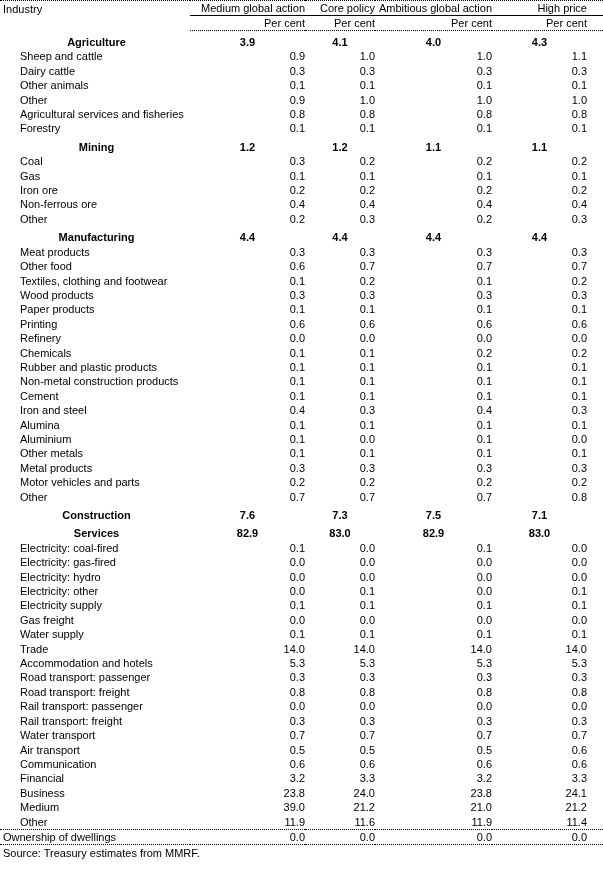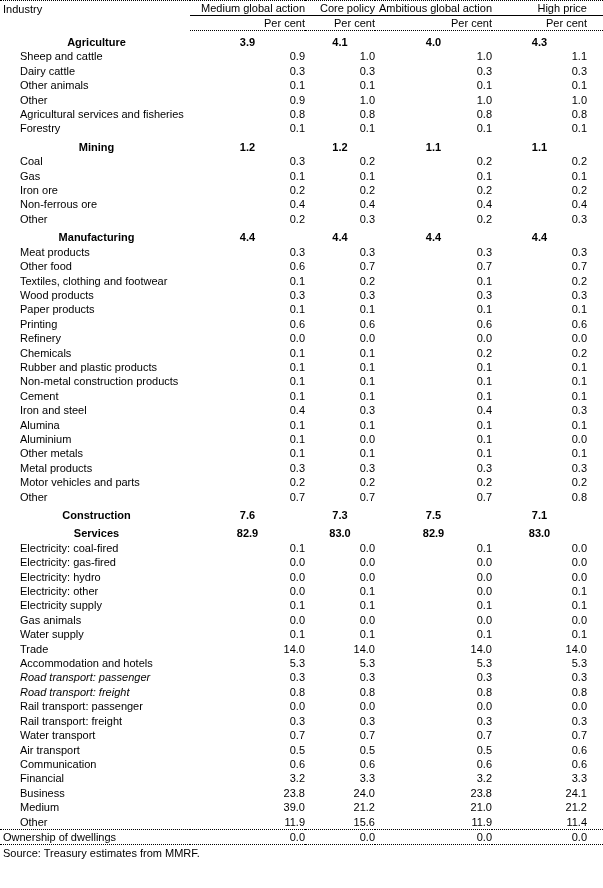--- a/index.html
+++ b/index.html
@@ -25,21 +25,21 @@
     vertical-align:bottom;
   }
   .lbl { text-align:left; padding-left:3px; }
   .num { text-align:right; }
   td.c4, th.c4 { padding-right:16px; }
   thead th { line-height:14px;margin-left:46px; }
   thead th.hb { border-bottom:1px solid #000;text-align:right; }
   thead th.ub { border-bottom:1px dotted #000; }
   tr.section td { font-weight:bold; padding-top:4px;text-align:center; }
   tr.item td.lbl { padding-left:20px; }
-  tr.item-italic td.lbl { padding-left:20px; font-style:italic; }
+  tr.item-italic td.lbl { padding-left:20px; }
   tr.flush td {
     border-top:1px dotted #000;
     border-bottom:1px dotted #000;
     margin-left:20px;
   }
   .source {
     padding:2px 0 2px 3px;
     line-height:13px;
   }
 </style>
@@ -339,21 +339,21 @@
           <td class="num c4">0.1</td>
         </tr>
         <tr class="item">
           <td class="lbl">Electricity supply</td>
           <td class="num c1">0.1</td>
           <td class="num c2">0.1</td>
           <td class="num c3">0.1</td>
           <td class="num c4">0.1</td>
         </tr>
         <tr class="item">
-          <td class="lbl">Gas animals</td>
+          <td class="lbl">Gas freight</td>
           <td class="num c1">0.0</td>
           <td class="num c2">0.0</td>
           <td class="num c3">0.0</td>
           <td class="num c4">0.0</td>
         </tr>
         <tr class="item">
           <td class="lbl">Water supply</td>
           <td class="num c1">0.1</td>
           <td class="num c2">0.1</td>
           <td class="num c3">0.1</td>
@@ -439,21 +439,21 @@
         <tr class="item">
           <td class="lbl">Medium</td>
           <td class="num c1">39.0</td>
           <td class="num c2">21.2</td>
           <td class="num c3">21.0</td>
           <td class="num c4">21.2</td>
         </tr>
         <tr class="item">
           <td class="lbl">Other</td>
           <td class="num c1">11.9</td>
-          <td class="num c2">15.6</td>
+          <td class="num c2">11.6</td>
           <td class="num c3">11.9</td>
           <td class="num c4">11.4</td>
         </tr>
         <tr class="flush">
           <td class="lbl">Ownership of dwellings</td>
           <td class="num c1">0.0</td>
           <td class="num c2">0.0</td>
           <td class="num c3">0.0</td>
           <td class="num c4">0.0</td>
         </tr>

